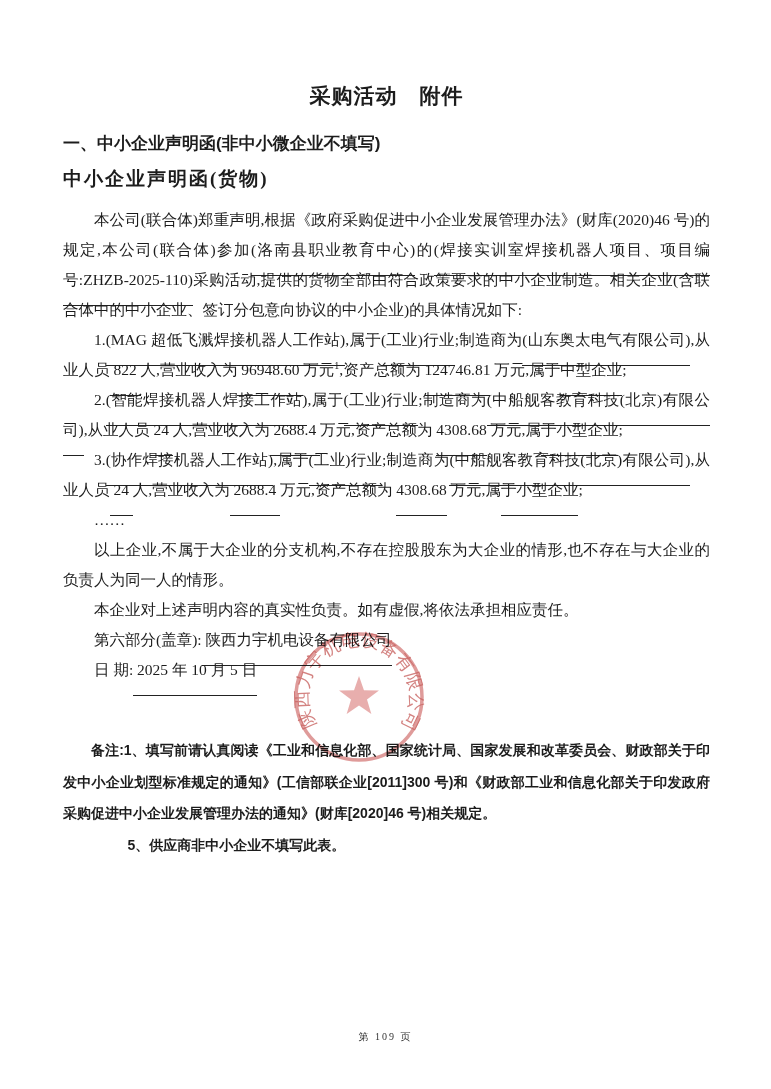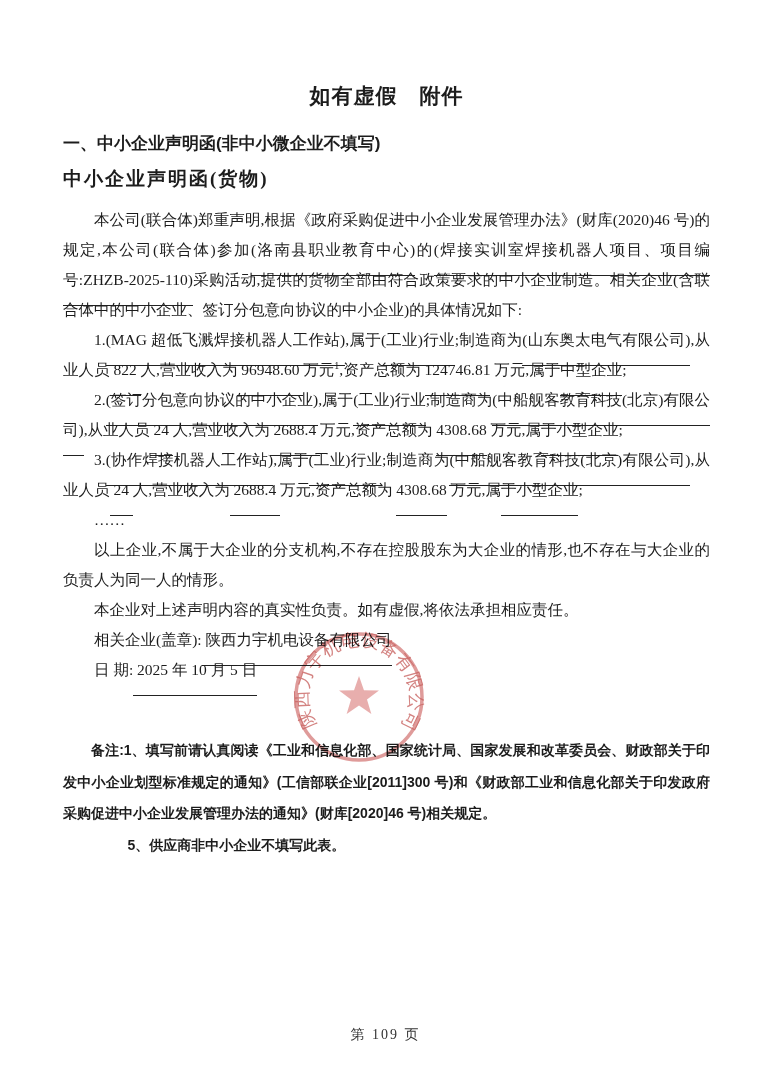--- a/index.html
+++ b/index.html
@@ -40,51 +40,51 @@
     margin-top:50px;
     font-weight:bold;
     font-family:"Liberation Sans","DejaVu Sans",sans-serif;
   }
   .note { font-size:14px; line-height:31.5px; text-align:justify; }
   .note-first { text-indent:2em; }
   .note-second { text-indent:4.6em; text-align:left; }
 
   .footer {
     position:absolute; bottom:45px; left:0; right:0;
-    text-align:center; font-size:14px; letter-spacing:2px;
+    text-align:center; font-size:10px; letter-spacing:2px;
     color:#333;
   }
 
   .stamp {
     position:absolute; left:288px; top:626px;
     width:142px; height:142px;
     mix-blend-mode:multiply;
     pointer-events:none;
   }
 </style>
 </head>
 <body>
 
 <div class="page">
 
-  <div class="section-title">如有虚假　附件</div>
+  <div class="section-title">采购活动　附件</div>
 
   <div class="subtitle">一、中小企业声明函(非中小微企业不填写)</div>
 
   <div class="doc-title">中小企业声明函(货物)</div>
 
   <div class="body-block">
     <p class="para"><span>本公司(联合体)郑重声明,根据《政府采购促进中小企业发展管理办法》(财库(2020)46 号)的规定,本公司(联合体)参加</span><span class="u">(洛南县职业教育中心)</span><span>的</span><span class="u">(焊接实训室焊接机器人项目、项目编号:ZHZB-2025-110)</span><span>采购活动,提供的货物全部由符合政策要求的中小企业制造。相关企业(含联合体中的中小企业、签订分包意向协议的中小企业)的具体情况如下:</span></p>
     <p class="para"><span>1.</span><span class="u">(MAG 超低飞溅焊接机器人工作站)</span><span>,属于</span><span class="u">(工业)行业</span><span>;制造商为</span><span class="u">(山东奥太电气有限公司)</span><span>,从业人员</span><span class="u"> 822 </span><span>人,营业收入为</span><span class="u"> 96948.60 </span><span>万元</span><sup>1</sup><span>,资产总额为 </span><span class="u">124746.81</span><span> 万元,属于</span><span class="u">中型企业</span><span>;</span></p>
-    <p class="para"><span>2.</span><span class="u">(签订分包意向协议的中小企业)</span><span>,属于</span><span class="u">(工业)行业</span><span>;制造商为</span><span class="u">(中船舰客教育科技(北京)有限公司)</span><span>,从业人员</span><span class="u"> 24 </span><span>人,营业收入为</span><span class="u"> 2688.4 </span><span>万元,资产总额为 </span><span class="u">4308.68</span><span> 万元,属</span><span class="u">于小型企业</span><span>;</span></p>
+    <p class="para"><span>2.</span><span class="u">(智能焊接机器人焊接工作站)</span><span>,属于</span><span class="u">(工业)行业</span><span>;制造商为</span><span class="u">(中船舰客教育科技(北京)有限公司)</span><span>,从业人员</span><span class="u"> 24 </span><span>人,营业收入为</span><span class="u"> 2688.4 </span><span>万元,资产总额为 </span><span class="u">4308.68</span><span> 万元,属</span><span class="u">于小型企业</span><span>;</span></p>
     <p class="para"><span>3.</span><span class="u">(协作焊接机器人工作站)</span><span>,属于</span><span class="u">(工业)行业</span><span>;制造商为</span><span class="u">(中船舰客教育科技(北京)有限公司)</span><span>,从业人员</span><span class="u"> 24 </span><span>人,营业收入为</span><span class="u"> 2688.4 </span><span>万元,资产总额为 </span><span class="u">4308.68</span><span> 万元,属</span><span class="u">于小型企业</span><span>;</span></p>
     <p class="para noj"><span>……</span></p>
     <p class="para"><span>以上企业,不属于大企业的分支机构,不存在控股股东为大企业的情形,也不存在与大企业的负责人为同一人的情形。</span></p>
     <p class="para noj"><span>本企业对上述声明内容的真实性负责。如有虚假,将依法承担相应责任。</span></p>
-    <p class="para noj"><span>相关企业(盖章):</span><span class="u"> 陕西力宇机电设备有限公司 </span></p>
+    <p class="para noj"><span>第六部分(盖章):</span><span class="u"> 陕西力宇机电设备有限公司 </span></p>
     <p class="para noj"><span>日 期:</span><span class="u"> 2025 年 10 月 5 日 </span></p>
   </div>
 
   <div class="notes">
     <p class="note note-first">备注:1、填写前请认真阅读《工业和信息化部、国家统计局、国家发展和改革委员会、财政部关于印发中小企业划型标准规定的通知》(工信部联企业[2011]300 号)和《财政部工业和信息化部关于印发政府采购促进中小企业发展管理办法的通知》(财库[2020]46 号)相关规定。</p>
     <p class="note note-second">5、供应商非中小企业不填写此表。</p>
   </div>
 
 </div>
 

